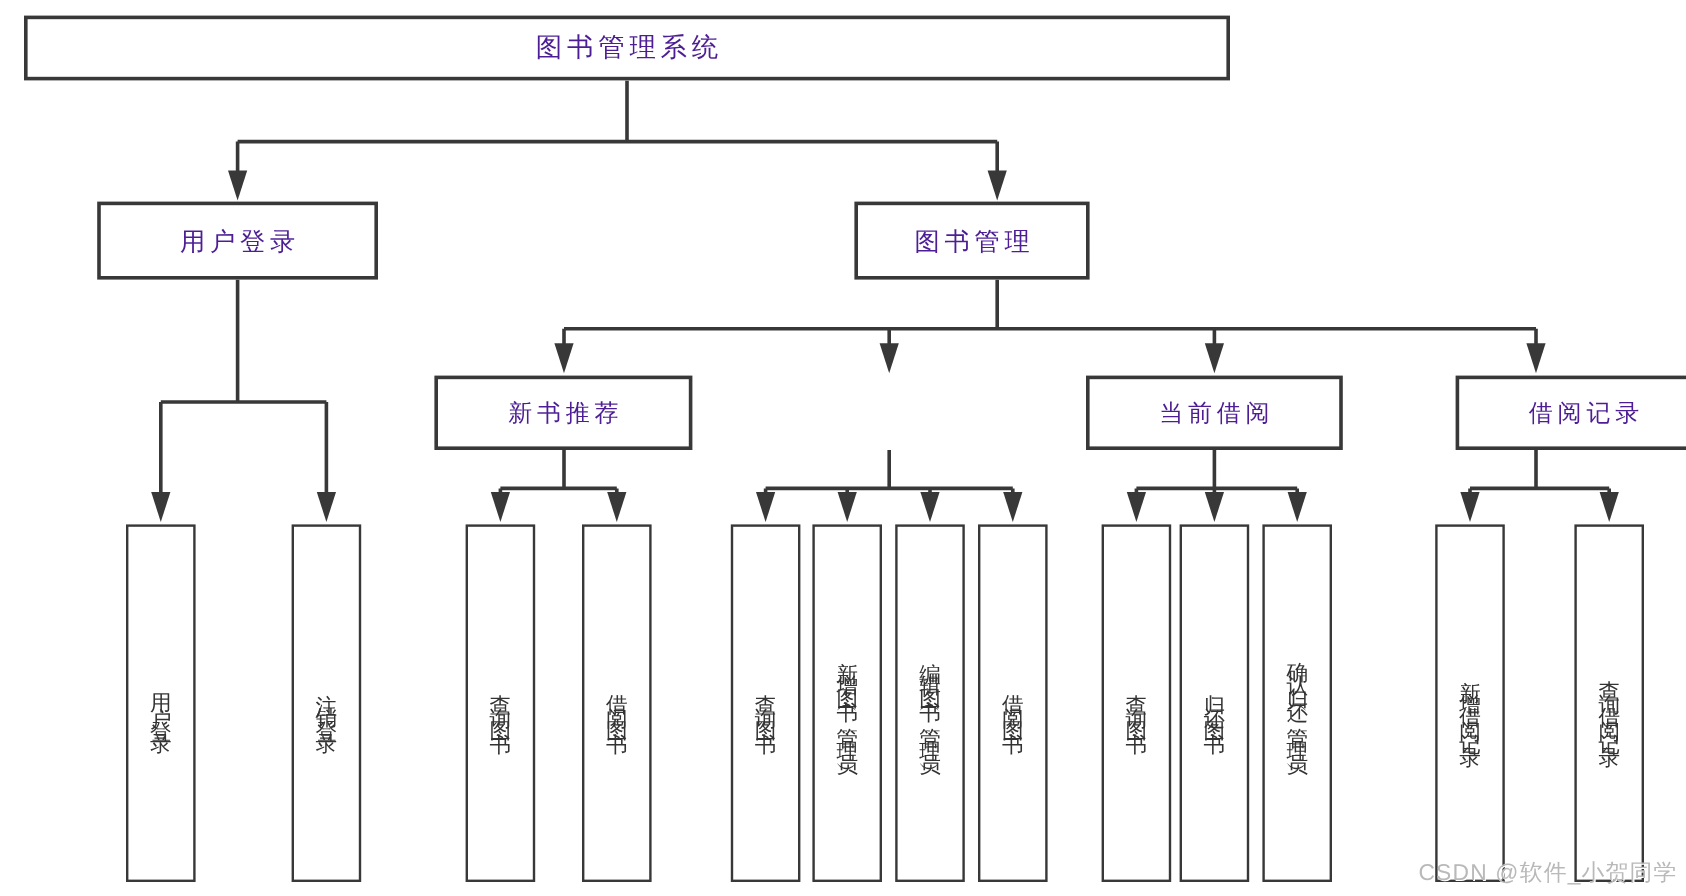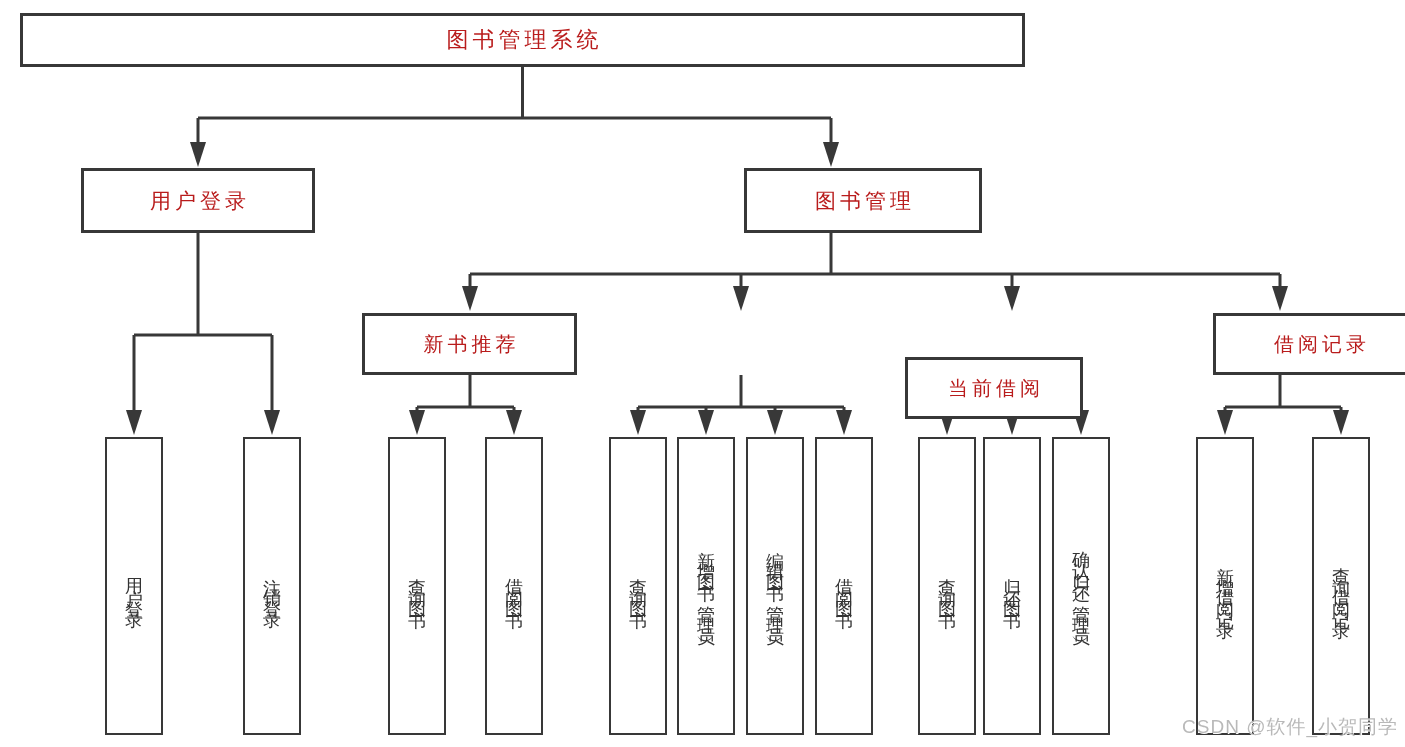--- a/index.html
+++ b/index.html
@@ -16,21 +16,21 @@
   svg.wires path { stroke: #383838; stroke-width: 3; fill: none; }
   svg.wires polygon { fill: #383838; stroke: none; }
 
   .box {
     position: absolute;
     background: #ffffff;
     border: 3px solid #383838;
     display: flex;
     align-items: center;
     justify-content: center;
-    color: #b91c1c;
+    color: #4c1d95;
     letter-spacing: 4px;
     text-indent: 4px;
     white-space: nowrap;
   }
   .box.root   { left: 20px;  top: 13px;  width: 1005px; height: 54px; font-size: 22px; }
   .box.branch { top: 168px;  height: 65px; font-size: 21px; }
   .box.section{ top: 313px;  height: 62px; font-size: 20px; }
 
   .leaf {
     position: absolute;
@@ -108,24 +108,24 @@
     <g>
       <path d="M1280 375 V407 M1225 407 H1341 M1225 407 V412 M1341 407 V412"></path>
       <polygon points="1217,410 1233,410 1225,435"></polygon>
       <polygon points="1333,410 1349,410 1341,435"></polygon>
     </g>
   </svg>
 
   <div class="box root">图书管理系统</div>
 
   <div class="box branch" style="left:81px; width:234px;">用户登录</div>
-  <div class="box branch" style="left:712px; width:238px;margin-left:32px;">图书管理</div>
+  <div class="box branch" style="left:712px; width:196px;">图书管理</div>
 
   <div class="box section" style="left:362px; width:215px;">新书推荐</div>
-  <div class="box section" style="left:905px; width:178px;margin-top:44px;">当前借阅</div>
+  <div class="box section" style="left:905px; width:214px;">当前借阅</div>
   <div class="box section" style="left:1213px; width:214px;">借阅记录</div>
 
   <div class="leaf" style="left:105px;">
     <span class="vtext">用户登录</span>
   </div>
   <div class="leaf" style="left:243px;">
     <span class="vtext">注销登录</span>
   </div>
 
   <div class="leaf" style="left:388px;">

